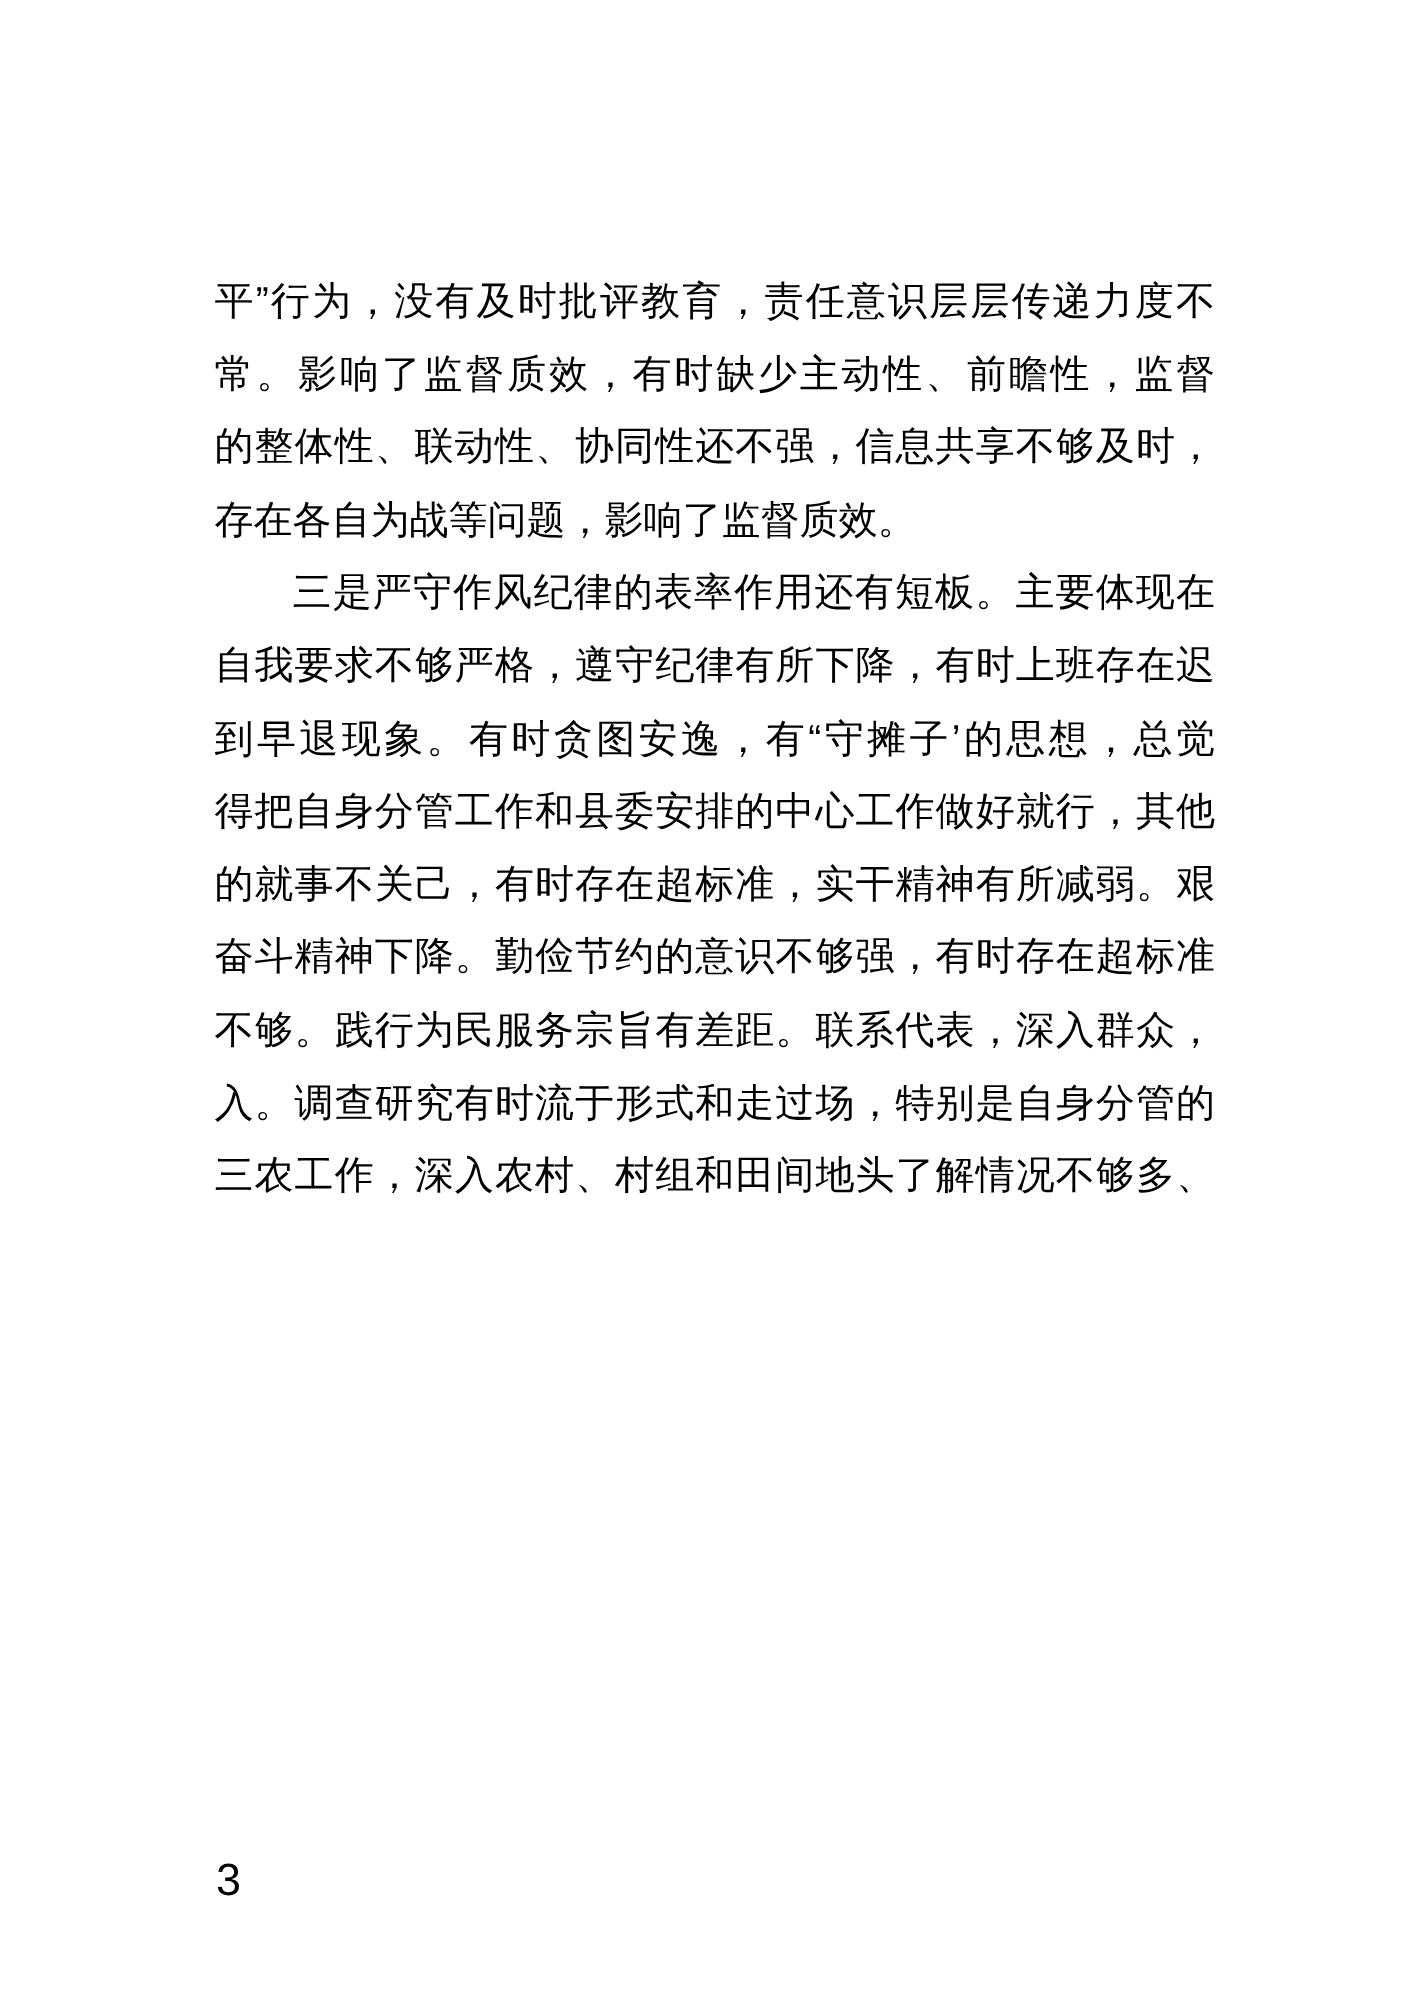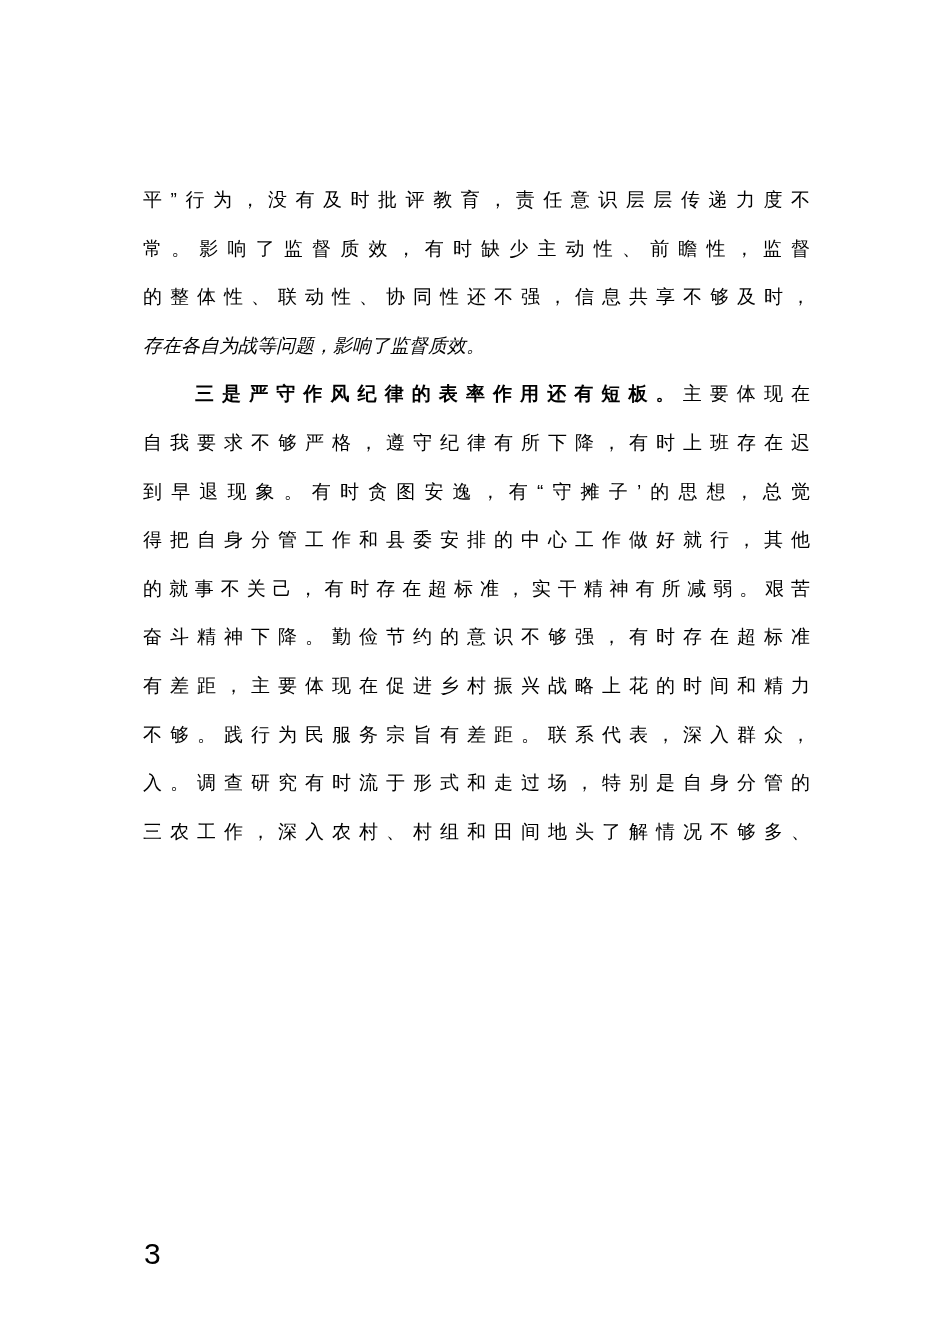--- a/index.html
+++ b/index.html
@@ -20,42 +20,41 @@
     left: 0; top: 0;
     width: 950px;
     height: 1344px;
     background: #ffffff;
   }
   .text-block {
     position: absolute;
     left: 143px;
     top: 176px;
     width: 667px;
-    font-size: 19px;
+    font-size: 26px;
     color: #000000;
   }
   .line {
     height: 48.6px;
     line-height: 48.6px;
     overflow: hidden;
   }
   .line.justify {
     text-align: justify;
     text-align-last: justify;
   }
   .line.left {
     text-align: center;
     text-align-last: left;
-    font-style: italic;
   }
   .line.indent {
     padding-left: 52px;
   }
   .bold {
-    font-weight: bold;
+    font-weight: normal;
   }
   .page-number {
     position: absolute;
     left: 144px;
     top: 1236px;
     font-size: 30px;
     line-height: 36px;
     color: #000000;
   }
 </style>
@@ -67,19 +66,18 @@
       <div class="line justify"><span>平”行为，没有及时批评教育，责任意识层层传递力度不</span></div>
       <div class="line justify"><span>常。影响了监督质效，有时缺少主动性、前瞻性，监督</span></div>
       <div class="line justify"><span>的整体性、联动性、协同性还不强，信息共享不够及时，</span></div>
       <div class="line left"><span>存在各自为战等问题，影响了监督质效。</span></div>
       <div class="line justify indent"><span class="bold">三是严守作风纪律的表率作用还有短板。</span><span>主要体现在</span></div>
       <div class="line justify"><span>自我要求不够严格，遵守纪律有所下降，有时上班存在迟</span></div>
       <div class="line justify"><span>到早退现象。有时贪图安逸，有“守摊子’的思想，总觉</span></div>
       <div class="line justify"><span>得把自身分管工作和县委安排的中心工作做好就行，其他</span></div>
       <div class="line justify"><span>的就事不关己，有时存在超标准，实干精神有所减弱。艰苦</span></div>
       <div class="line justify"><span>奋斗精神下降。勤俭节约的意识不够强，有时存在超标准</span></div>
-      <div class="line justify"><span>有差距，主要体现在促进乡村振兴战略上花的时间和精力</span></div>
       <div class="line justify"><span>不够。践行为民服务宗旨有差距。联系代表，深入群众，</span></div>
       <div class="line justify"><span>入。调查研究有时流于形式和走过场，特别是自身分管的</span></div>
       <div class="line justify"><span>三农工作，深入农村、村组和田间地头了解情况不够多、</span></div>
     </div>
   <div class="page-number">3</div>
 </div>
 
 </body></html>

